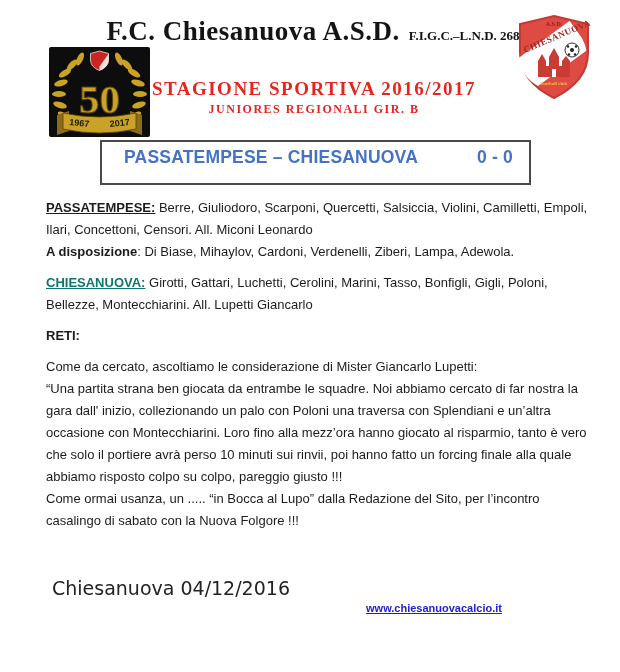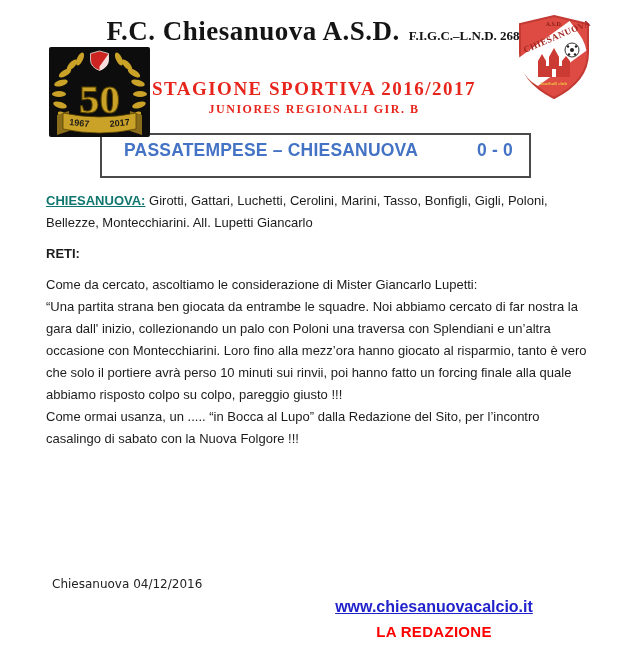--- a/index.html
+++ b/index.html
@@ -22,42 +22,42 @@
     font-family:"Liberation Serif", serif; font-weight:bold; color:#e8251c;
     letter-spacing:1.5px;
   }
   .sub1 { top:78px; font-size:19px; }
   .sub2 { top:102px; font-size:12px; }
   .anniversary { position:absolute; left:49px; top:47px; width:101px; height:90px; }
   .crest { position:absolute; left:512px; top:13px; width:84px; height:88px; }
 
   
   .banner {
-    margin:3px 0 0 100px; width:431px; height:45px;
+    margin:10px 0 0 100px; width:431px; height:45px;
     border:2px solid #4a4a4a; background:#ffffff;
     display:flex; justify-content:space-between; align-items:flex-start;
     padding:5px 16px 0 22px;
     color:#4472C4; font-weight:bold; font-size:17.5px; letter-spacing:0.2px;
   }
 
   
   .body { margin:12px 28px 0 46px; font-size:13px; line-height:22px; color:#1c1c1c; }
   .block { margin:0 0 9px 0; }
   .b { font-weight:bold; }
   .u { text-decoration:underline; }
   .red { color:#0f766e; }
 
   
   .dateline {
     position:absolute; left:52px; top:577px;
-    font-family:"DejaVu Sans", sans-serif; font-size:12px; color:#222;
+    font-family:"DejaVu Sans", sans-serif; font-size:19px; color:#222;
   }
   .footer-right { position:absolute; left:303px; top:598px; width:262px; text-align:center; }
   .site-link {
-    color:#2222cc; font-weight:bold; font-size:16px;
+    color:#2222cc; font-weight:bold; font-size:11px;
     text-decoration:underline; display:inline-block;
   }
   .signoff { margin-top:7px; color:#ff0000; font-weight:bold; font-size:15px; letter-spacing:0.3px; }
 </style>
 </head>
 <body>
 
 <div class="page">
 
   <div class="header">
@@ -139,20 +139,22 @@
   </div>
 
   <div class="banner">
     <span>PASSATEMPESE – CHIESANUOVA</span>
     <span>0 - 0</span>
   </div>
 
   <div class="body">
 
     <div class="block">
+      <div><span class="b u">PASSATEMPESE:</span><span> Berre, Giuliodoro, Scarponi, Quercetti, Salsiccia, Violini, Camilletti, Empoli, Ilari, Concettoni, Censori. All. Miconi Leonardo</span></div>
+      <div><span class="b">A disposizione</span><span>: Di Biase, Mihaylov, Cardoni, Verdenelli, Ziberi, Lampa, Adewola.</span></div>
     </div>
 
     <div class="block">
       <div><span class="b u red">CHIESANUOVA:</span><span> Girotti, Gattari, Luchetti, Cerolini, Marini, Tasso, Bonfigli, Gigli, Poloni, Bellezze, Montecchiarini.  All. Lupetti Giancarlo</span></div>
     </div>
 
     <div class="block">
       <div class="b">RETI:</div>
     </div>
 
@@ -161,16 +163,15 @@
       <div>“Una partita strana ben giocata da entrambe le squadre. Noi abbiamo cercato di far nostra la gara dall' inizio, collezionando un palo con Poloni una traversa con Splendiani e un’altra occasione con Montecchiarini. Loro fino alla mezz’ora hanno giocato al risparmio, tanto è vero che solo il portiere avrà perso 10 minuti sui rinvii, poi hanno fatto un forcing finale alla quale abbiamo risposto colpo su colpo, pareggio giusto !!!</div>
       <div>Come ormai usanza, un ..... “in Bocca al Lupo” dalla Redazione del Sito, per l’incontro casalingo di sabato con la Nuova Folgore !!!</div>
     </div>
 
   </div>
 
   <div class="dateline">Chiesanuova 04/12/2016</div>
 
   <div class="footer-right">
     <a class="site-link" href="#">www.chiesanuovacalcio.it</a>
-    <div class="signoff">LA REDAZIONE</div>
   </div>
 
 </div>
 
 </body></html>

